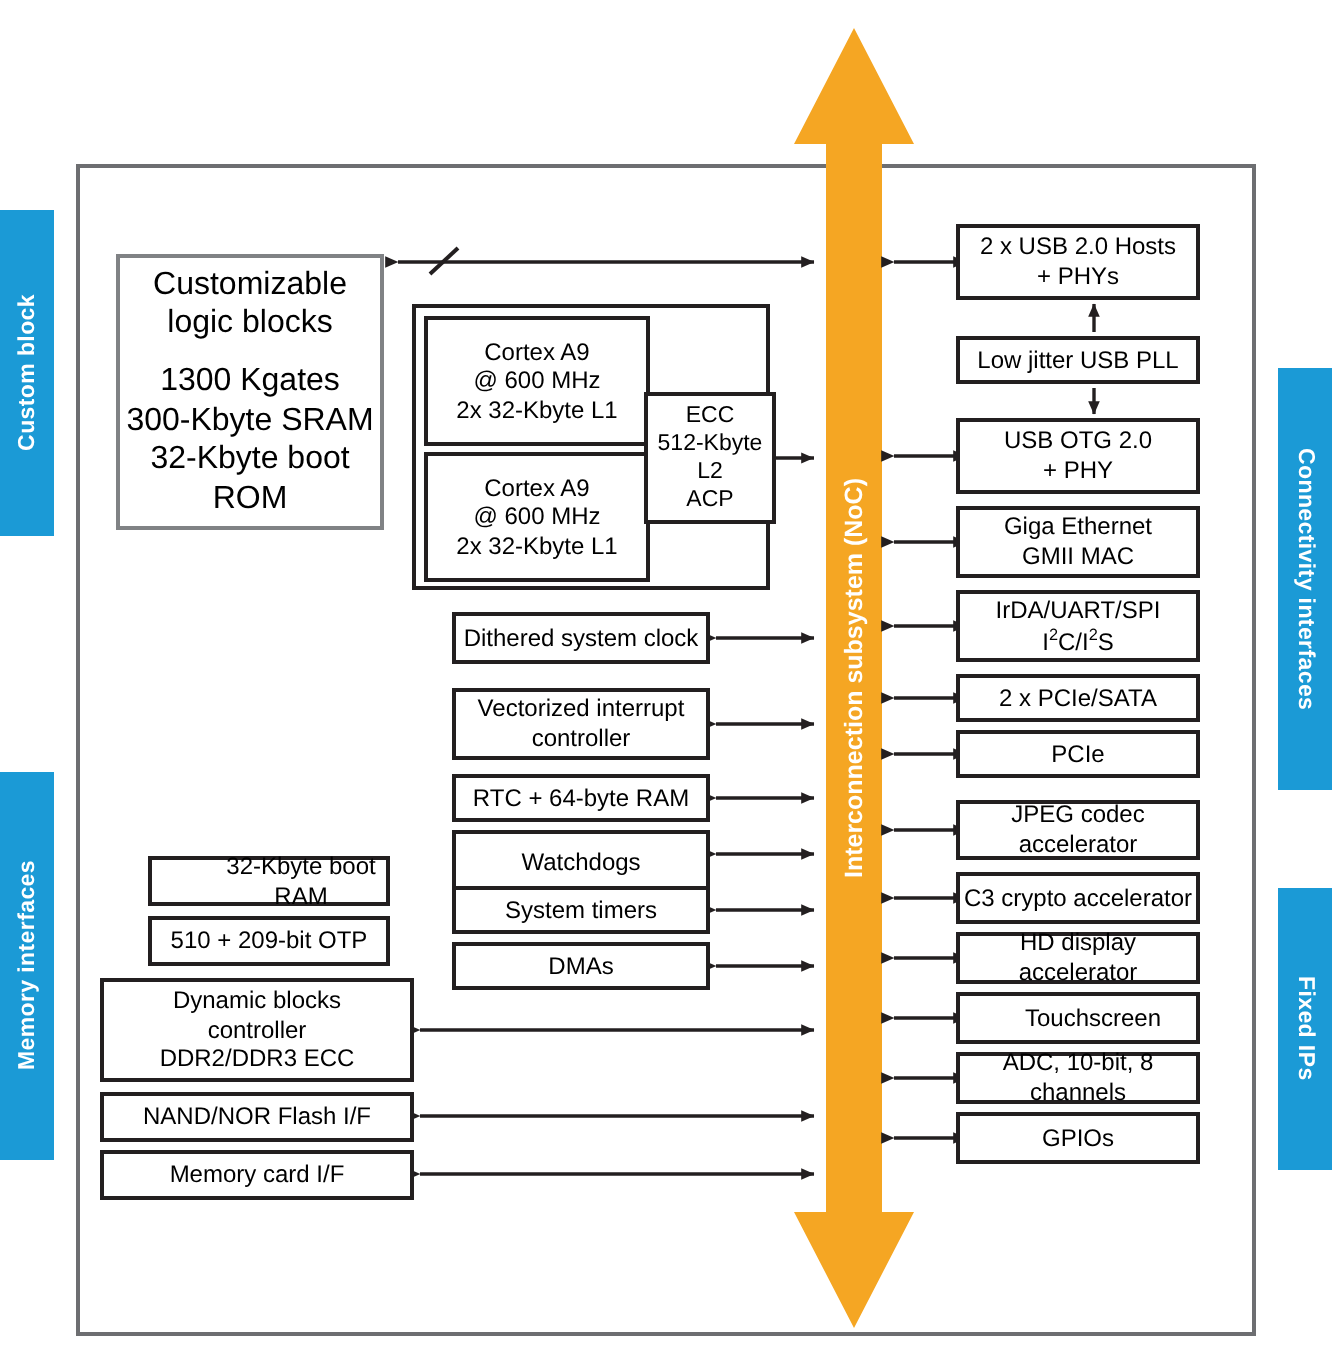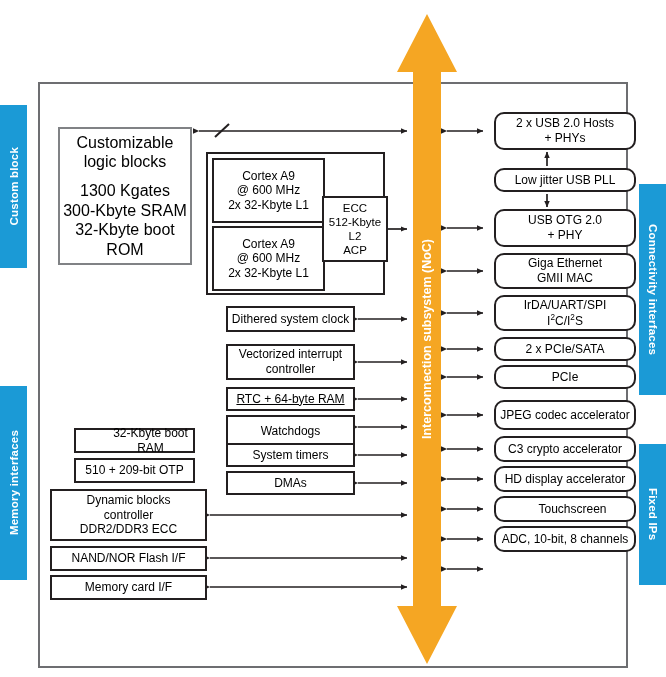--- a/index.html
+++ b/index.html
@@ -41,34 +41,34 @@
   
   #box-cpu-cluster{left:206px;top:152px;width:179px;height:143px;
                    border:2.4px solid #231f20;background:#fff;position:absolute;box-sizing:border-box;}
   #box-cortex-a9-1{left:212px;top:158px;width:113px;height:65px;}
   #box-cortex-a9-2{left:212px;top:226px;width:113px;height:65px;}
   #box-ecc-l2{left:322px;top:196px;width:66px;height:66px;font-size:11.5px;}
 
   
   #box-dithered-clock{left:226px;top:306px;width:129px;height:26px;}
   #box-vectorized-irq{left:226px;top:344px;width:129px;height:36px;}
-  #box-rtc{left:226px;top:387px;width:129px;height:24px;text-decoration:underline;}
+  #box-rtc{left:226px;top:387px;width:129px;height:24px;}
   #box-watchdogs{left:226px;top:415px;width:129px;height:32px;}
   #box-system-timers{left:226px;top:443px;width:129px;height:24px;}
   #box-dmas{left:226px;top:471px;width:129px;height:24px;}
 
   
   #box-boot-ram{left:74px;top:428px;width:121px;height:25px;padding-left:32px;}
   #box-otp{left:74px;top:458px;width:121px;height:25px;}
   #box-dmc{left:50px;top:489px;width:157px;height:52px;}
   #box-nand{left:50px;top:546px;width:157px;height:25px;}
   #box-memcard{left:50px;top:575px;width:157px;height:25px;}
 
   
-  .rbox{left:494px;width:142px;border-radius:10px;}
+  .rbox{left:478px;width:122px;}
   #box-usb-hosts{top:112px;height:38px;}
   #box-usb-pll{top:168px;height:24px;}
   #box-usb-otg{top:209px;height:38px;}
   #box-giga-eth{top:253px;height:36px;}
   #box-irda{top:295px;height:36px;}
   #box-pcie-sata{top:337px;height:24px;}
   #box-pcie{top:365px;height:24px;}
   #box-jpeg{top:400px;height:30px;}
   #box-c3{top:436px;height:26px;}
   #box-hd{top:466px;height:26px;}
@@ -280,14 +280,17 @@
   </div>
   <div class="box thick rbox" id="box-hd">
     <span>HD display accelerator</span>
   </div>
   <div class="box thick rbox" id="box-touch">
     <span>Touchscreen</span>
   </div>
   <div class="box thick rbox" id="box-adc">
     <span>ADC, 10-bit, 8 channels</span>
   </div>
+  <div class="box thick rbox" id="box-gpios">
+    <span>GPIOs</span>
+  </div>
 
 </div>
 
 </body></html>

